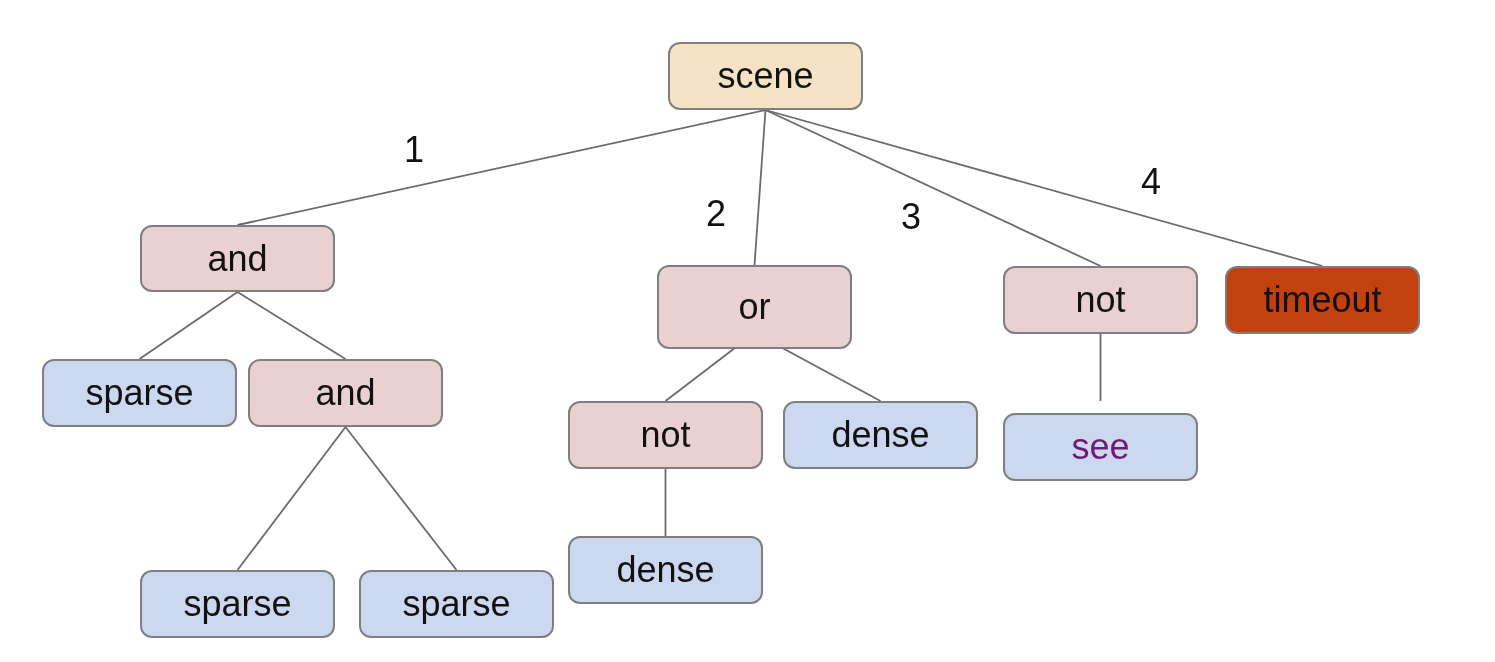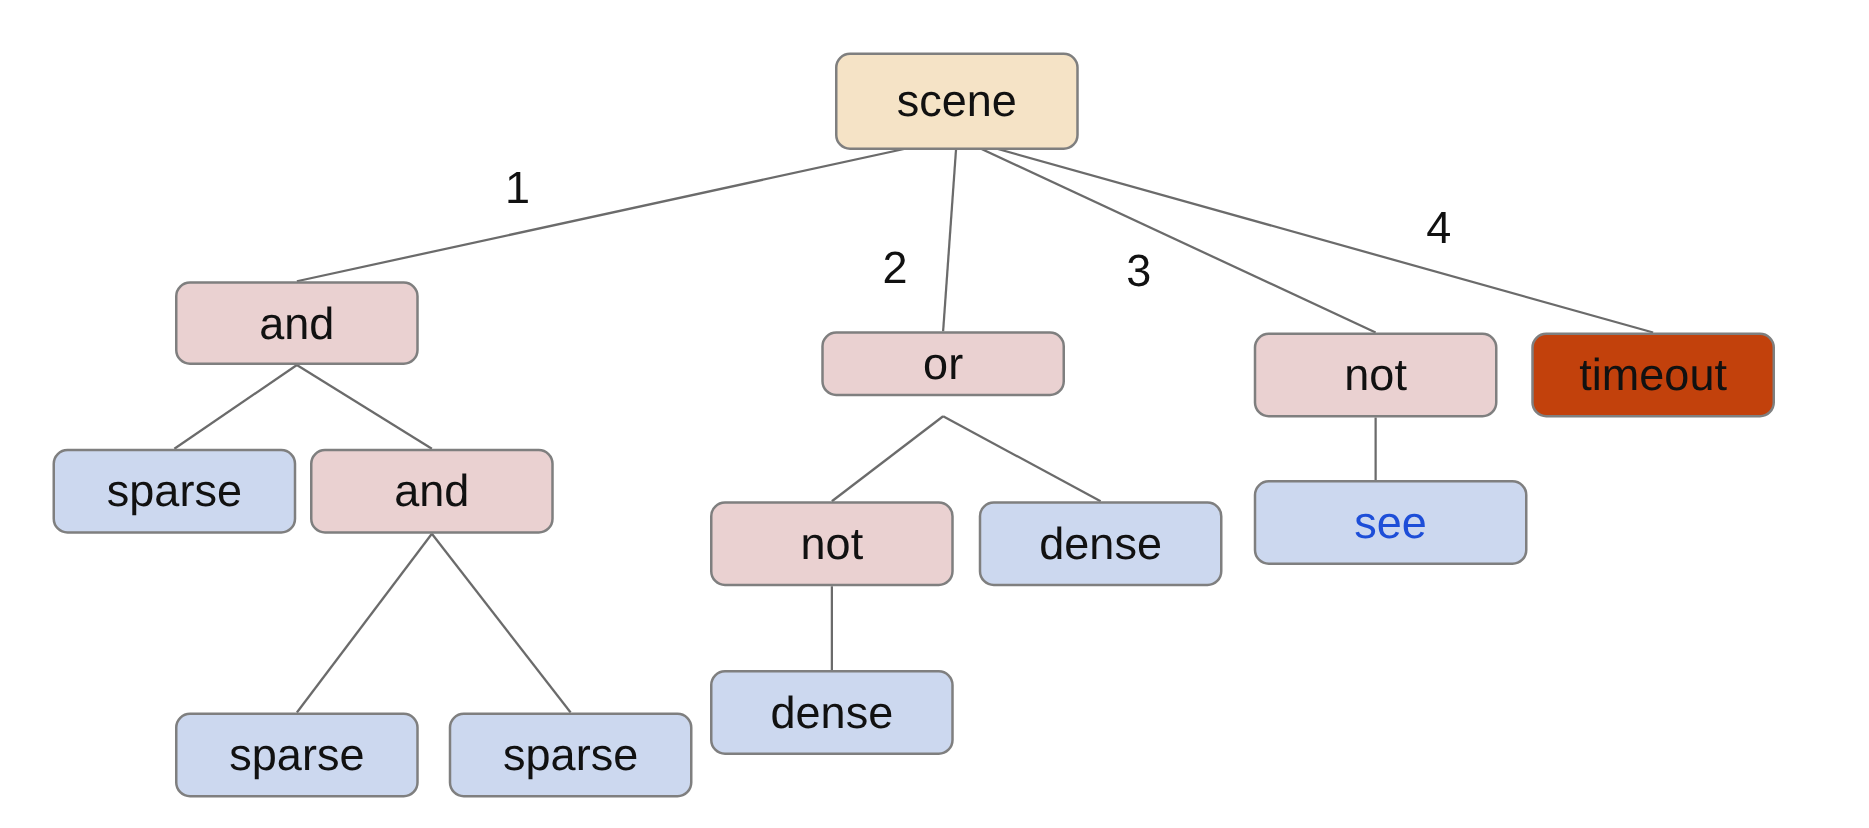--- a/index.html
+++ b/index.html
@@ -60,48 +60,48 @@
       <line x1="665.5" y1="469" x2="665.5" y2="536" stroke="#6b6b6b" stroke-width="1.8"></line>
       <line x1="1100.5" y1="334" x2="1100.5" y2="401" stroke="#6b6b6b" stroke-width="1.8"></line>
     </svg>
   <div id="labels-layer">
       <div class="edge-label" style="left: 414px; top: 150px;">1</div>
       <div class="edge-label" style="left: 716px; top: 214px;">2</div>
       <div class="edge-label" style="left: 911px; top: 217px;">3</div>
       <div class="edge-label" style="left: 1151px; top: 182px;">4</div>
     </div>
   <div id="nodes-layer">
-      <div class="node" style="left: 668px; top: 42px; width: 195px; height: 78px; background: rgb(245, 227, 198); border: 2px solid rgb(127, 127, 127); color: rgb(17, 17, 17);">
+      <div class="node" style="left: 668px; top: 42px; width: 195px; height: 68px; background: rgb(245, 227, 198); border: 2px solid rgb(127, 127, 127); color: rgb(17, 17, 17);">
         <span>scene</span>
       </div>
       <div class="node" style="left: 140px; top: 225px; width: 195px; height: 67px; background: rgb(234, 209, 209); border: 2px solid rgb(127, 127, 127); color: rgb(17, 17, 17);">
         <span>and</span>
       </div>
-      <div class="node" style="left: 657px; top: 265px; width: 195px; height: 52px; background: rgb(234, 209, 209); border: 2px solid rgb(127, 127, 127); color: rgb(17, 17, 17);">
+      <div class="node" style="left: 657px; top: 265px; width: 195px; height: 84px; background: rgb(234, 209, 209); border: 2px solid rgb(127, 127, 127); color: rgb(17, 17, 17);">
         <span>or</span>
       </div>
       <div class="node" style="left: 1003px; top: 266px; width: 195px; height: 68px; background: rgb(234, 209, 209); border: 2px solid rgb(127, 127, 127); color: rgb(17, 17, 17);">
         <span>not</span>
       </div>
       <div class="node" style="left: 1225px; top: 266px; width: 195px; height: 68px; background: #c2410c; border: 2px solid rgb(127, 127, 127); color: rgb(17, 17, 17);">
         <span>timeout</span>
       </div>
       <div class="node" style="left: 42px; top: 359px; width: 195px; height: 68px; background: rgb(204, 216, 239); border: 2px solid rgb(127, 127, 127); color: rgb(17, 17, 17);">
         <span>sparse</span>
       </div>
       <div class="node" style="left: 248px; top: 359px; width: 195px; height: 68px; background: rgb(234, 209, 209); border: 2px solid rgb(127, 127, 127); color: rgb(17, 17, 17);">
         <span>and</span>
       </div>
       <div class="node" style="left: 568px; top: 401px; width: 195px; height: 68px; background: rgb(234, 209, 209); border: 2px solid rgb(127, 127, 127); color: rgb(17, 17, 17);">
         <span>not</span>
       </div>
       <div class="node" style="left: 783px; top: 401px; width: 195px; height: 68px; background: rgb(204, 216, 239); border: 2px solid rgb(127, 127, 127); color: rgb(17, 17, 17);">
         <span>dense</span>
       </div>
-      <div class="node" style="left: 1003px; top: 384px; width: 219px; height: 68px; background: rgb(204, 216, 239); border: 2px solid rgb(127, 127, 127); color: #1d4ed8;">
+      <div class="node" style="left: 1003px; top: 413px; width: 195px; height: 68px; background: rgb(204, 216, 239); border: 2px solid rgb(127, 127, 127); color: #701a75;">
         <span>see</span>
       </div>
       <div class="node" style="left: 568px; top: 536px; width: 195px; height: 68px; background: rgb(204, 216, 239); border: 2px solid rgb(127, 127, 127); color: rgb(17, 17, 17);">
         <span>dense</span>
       </div>
       <div class="node" style="left: 140px; top: 570px; width: 195px; height: 68px; background: rgb(204, 216, 239); border: 2px solid rgb(127, 127, 127); color: rgb(17, 17, 17);">
         <span>sparse</span>
       </div>
       <div class="node" style="left: 359px; top: 570px; width: 195px; height: 68px; background: rgb(204, 216, 239); border: 2px solid rgb(127, 127, 127); color: rgb(17, 17, 17);">
         <span>sparse</span>

